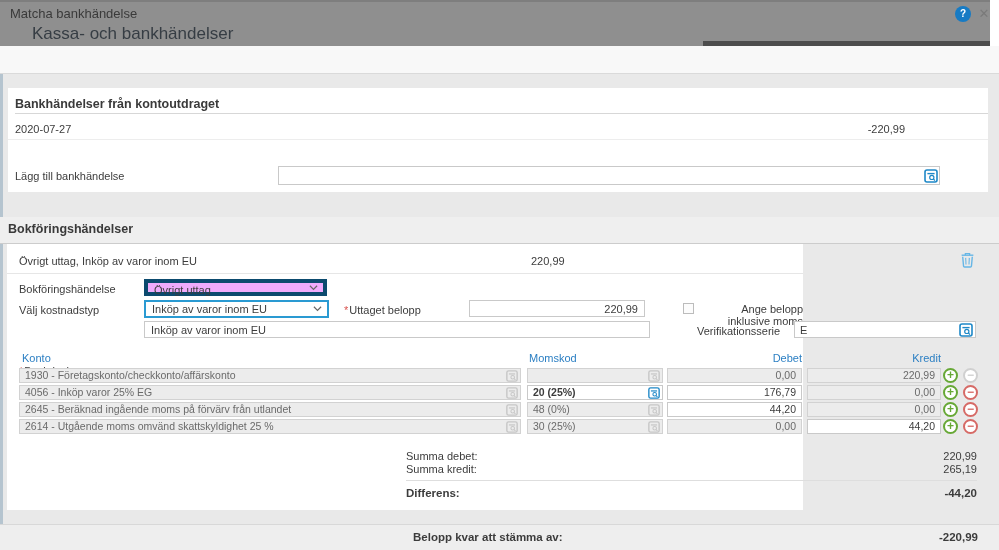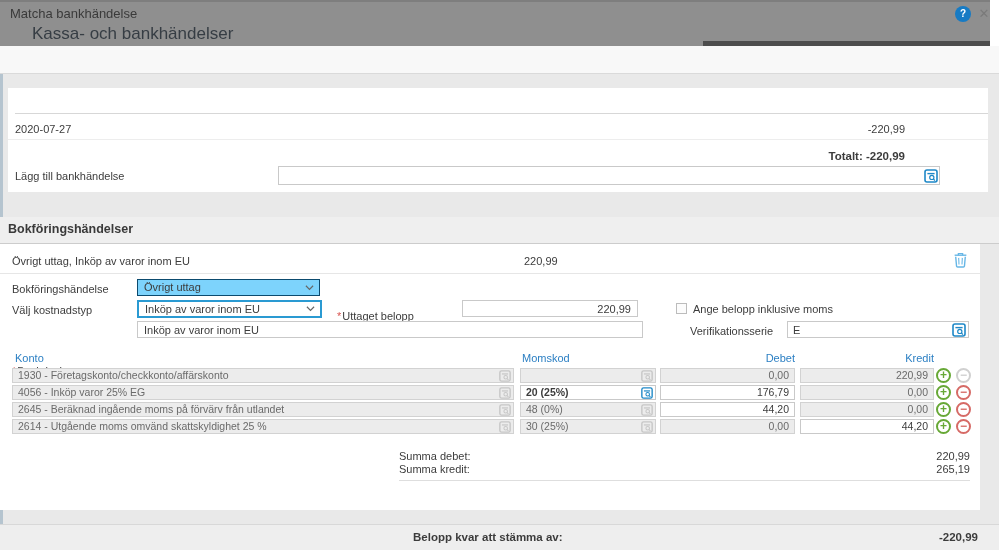--- a/index.html
+++ b/index.html
@@ -16,21 +16,21 @@
   
   #modal-bar { left:0; top:46px; width:999px; height:28px; background:#f8f8f8; border-bottom:1px solid #dadada; }
   #modal-title { left:10px; top:0; line-height:28px; font-size:13px; color:#3a3a3a; }
   #help-icon { right:28px; top:6px; width:16px; height:16px; border-radius:50%; background:#177bc4; color:#fff; font-size:10px; font-weight:bold; text-align:center; line-height:16px; cursor:pointer; }
   #close-icon { right:7px; top:5px; width:16px; height:18px; color:#7a7a7a; font-size:13px; text-align:center; line-height:18px; cursor:pointer; }
 
   #left-sliver { left:0; top:74px; width:3px; height:476px; background:#b5c4cf; }
 
   .panel { background:#ffffff; }
   #panel-bank { left:8px; top:88px; width:980px; height:104px; }
-  #panel-book { left:0; top:244px; width:980px; height:266px; }
+  #panel-book { left:7px; top:244px; width:796px; height:266px; }
 
   .section-title { font-size:12.5px; font-weight:700; color:#3a3a3a; }
   .lbl { font-size:11px; color:#3c3c3c;text-align:right; }
   .val { font-size:11px; color:#3c3c3c; }
   .bold { font-weight:700; }
   .right { text-align:right; }
   .req { color:#d9534f; margin-right:1px; }
 
   
   #bank-title { left:7px; top:9px; }
@@ -50,28 +50,28 @@
   #book-band { left:0; top:217px; width:999px; height:27px; background:#efefef; border-bottom:1px solid #cccccc; }
   #book-title { left:8px; top:222px; }
 
   
   #entry-row-border { left:0; top:29px; right:0; height:1px; background:#e6e6e6; }
   #entry-label { left:12px; top:11px; }
   #entry-amount { left:524px; top:11px; }
   #entry-trash { left:953px; top:8px; width:15px; height:16px; color:#66b6e6; cursor:pointer; }
 
   
-  .select-box { position:absolute; border:1px solid #0c4a6e; background:#7dd3fc; font-size:11px; color:#3c3c3c; padding:0 18px 0 6px; line-height:15px; cursor:pointer; }
+  .select-box { position:absolute; border:4px solid #0c4a6e; background:#f0abfc; font-size:11px; color:#3c3c3c; padding:0 18px 0 6px; line-height:15px; cursor:pointer; }
   .select-box.focused { border:2px solid #2a9ad2; background:#fff; line-height:14px; }
   .chevron { position:absolute; right:5px; top:50%; margin-top:-3px; width:9px; height:6px; color:#666; }
   #form-event-label { left:12px; top:39px; }
   #form-event-select { left:137px; top:35px; width:183px; height:17px; }
   #form-cost-label { left:12px; top:60px; }
   #form-cost-select { left:137px; top:56px; width:185px; height:18px; }
-  #form-amount-label { left:337px; top:60px;margin-top:6px; }
+  #form-amount-label { left:337px; top:60px; }
   #form-amount-input { left:462px; top:56px; width:176px; height:17px; text-align:right; padding:0 6px; }
   #form-vat-checkbox { left:676px; top:59px; width:11px; height:11px; border:1px solid #bcbcbc; background:#fcfcfc; cursor:pointer; }
   #form-vat-label { left:693px; top:59px; }
   #form-desc-label { left:12px; top:81px;margin-top:40px; }
   #form-desc-input { left:137px; top:77px; width:506px; height:17px; padding:0 6px; }
   #form-series-label { left:670px; top:81px;margin-left:20px; }
   #form-series-input { left:787px; top:77px; width:182px; height:17px; }
   #form-series-icon { left:952px; top:79px; }
 
   
@@ -120,28 +120,25 @@
 <div id="header-shadow" class="abs"></div>
 
 <div id="modal-bar" class="abs"></div>
 <div id="modal-title" class="abs">Matcha bankhändelse</div>
 <div id="help-icon" class="abs">?</div>
 <div id="close-icon" class="abs">✕</div>
 
 <div id="left-sliver" class="abs"></div>
 
 <div id="panel-bank" class="abs panel">
+  <div id="bank-title" class="abs section-title">Bankhändelser från kontoutdraget</div>
   <div id="bank-title-rule" class="abs"></div>
   <div id="bank-row-border" class="abs"></div>
   <div id="bank-date" class="abs val">2020-07-27</div>
   <div id="bank-amount" class="abs val right">-220,99</div>
-  <div id="bank-total" class="abs val right bold">
-    <span>Totalt:</span>
-    <span>-220,99</span>
-  </div>
   <div id="bank-add-label" class="abs lbl">Lägg till bankhändelse</div>
   <input id="bank-add-input" class="abs text-input" value="" style="">
   <span id="bank-add-icon" class="abs input-icon">
     <svg viewBox="0 0 14 14" width="14" height="14">
         <rect x="1" y="1" width="12" height="12" rx="2" fill="none" stroke="currentColor" stroke-width="1.6"></rect>
         <line x1="3.4" y1="4.6" x2="10.6" y2="4.6" stroke="currentColor" stroke-width="1.4"></line>
         <circle cx="7.8" cy="8.4" r="2.1" fill="none" stroke="currentColor" stroke-width="1.2"></circle>
         <line x1="9.4" y1="10" x2="11" y2="11.6" stroke="currentColor" stroke-width="1.2"></line>
       </svg>
   </span>
@@ -303,19 +300,23 @@
   <div id="summary" class="abs">
     <div class="sumrow">
       <span>Summa debet:</span>
       <span>220,99</span>
     </div>
     <div class="sumrow">
       <span>Summa kredit:</span>
       <span>265,19</span>
     </div>
     <div id="sum-rule"></div>
+    <div class="sumrow" id="diff-row">
+      <span>Differens:</span>
+      <span>-44,20</span>
+    </div>
   </div>
 </div>
 
 <div id="footer" class="abs">
   <div id="footer-label" class="abs bold">Belopp kvar att stämma av:</div>
   <div id="footer-value" class="abs bold">-220,99</div>
 </div>
 
 </body></html>

